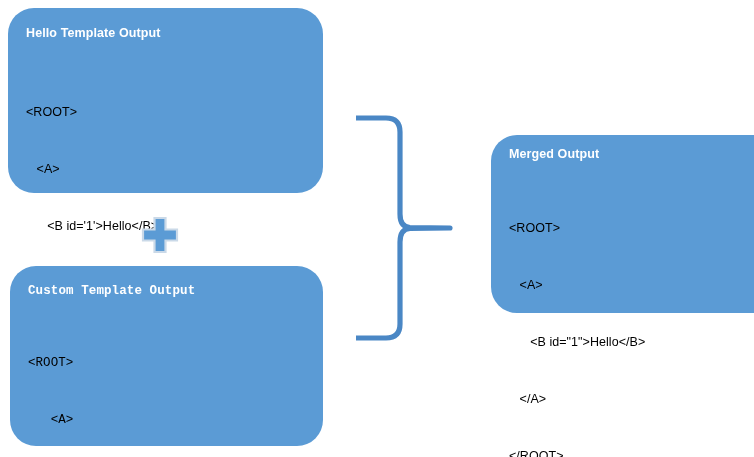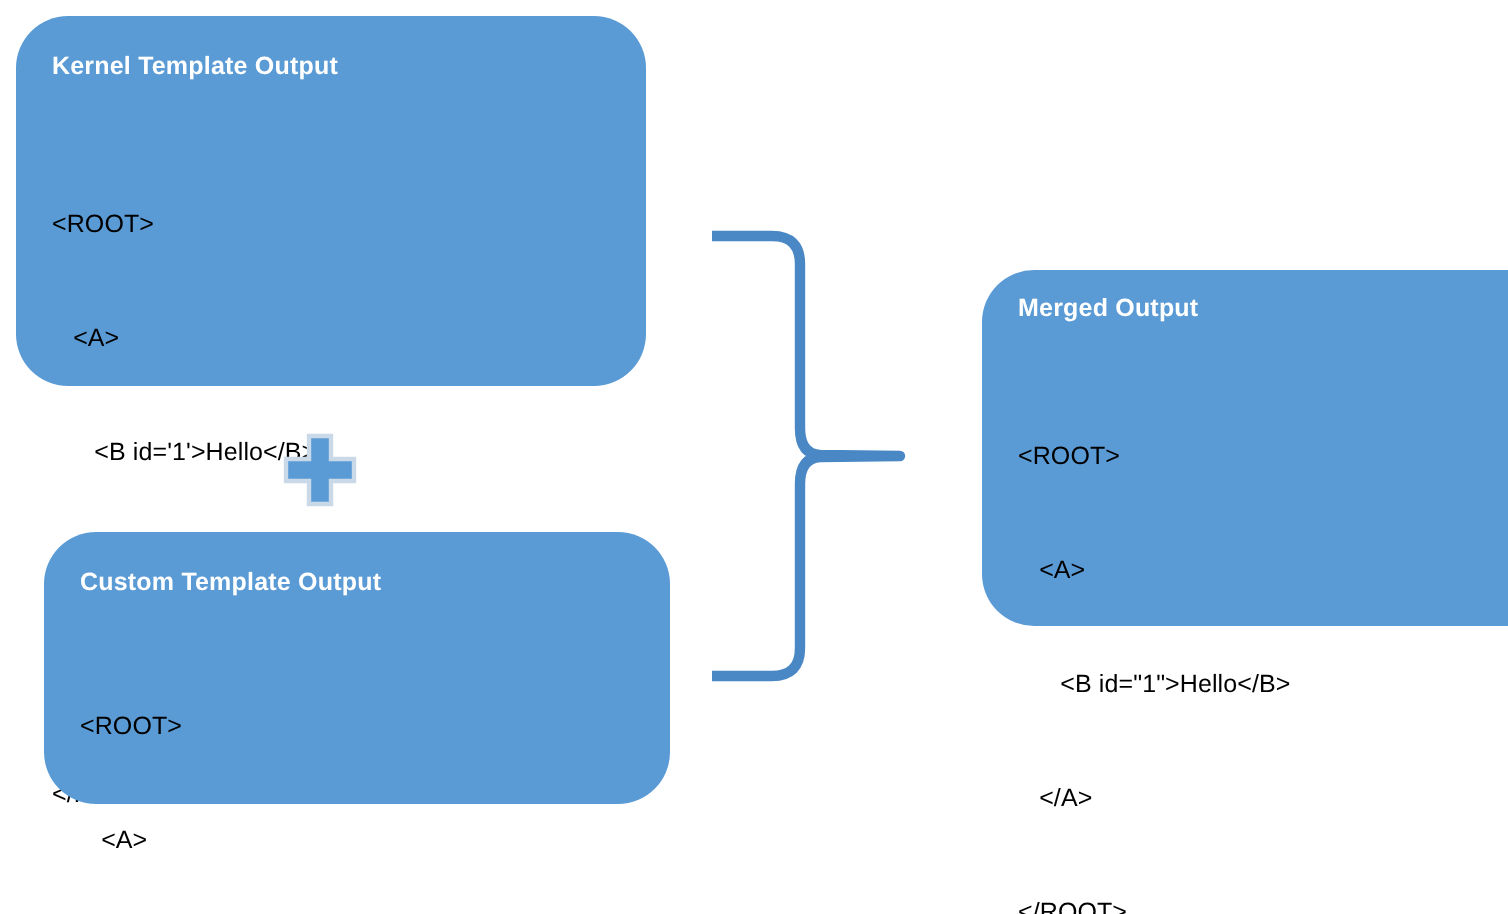--- a/index.html
+++ b/index.html
@@ -51,24 +51,25 @@
     left: 8px;
     top: 8px;
     width: 315px;
     height: 185px;
   }
   #box-kernel .box-title { left: 18px; top: 18px; }
   #box-kernel .code-block { left: 18px; top: 57px; }
 
   
   #box-custom {
-    left: 22px;
+    left: 10px;
     top: 266px;
     width: 313px;
-    height: 136px;
+    height: 180px;
+    font-family: Liberation Mono, monospace;
   }
   #box-custom .box-title { left: 18px; top: 18px; }
   #box-custom .code-block { left: 18px; top: 50px; }
 
   
   #box-merged {
     left: 491px;
     top: 135px;
     width: 290px;
     height: 178px;
@@ -93,21 +94,21 @@
     width: 115px;
     height: 250px;
   }
 </style>
 </head>
 <body>
 
 <div id="canvas">
 
   <div class="box" id="box-kernel">
-    <div class="box-title">Kernel Template Output</div>
+    <div class="box-title">Hello Template Output</div>
     <div class="code-block">
       <div class="code-line">&lt;ROOT&gt;</div>
       <div class="code-line">   &lt;A&gt;</div>
       <div class="code-line">      &lt;B id='1'&gt;Hello&lt;/B&gt;</div>
       <div class="code-line">      &lt;B id='2'&gt;World&lt;/B&gt;</div>
       <div class="code-line">   &lt;/A&gt;</div>
       <div class="code-line">&lt;/ROOT&gt;</div>
     </div>
   </div>
 

